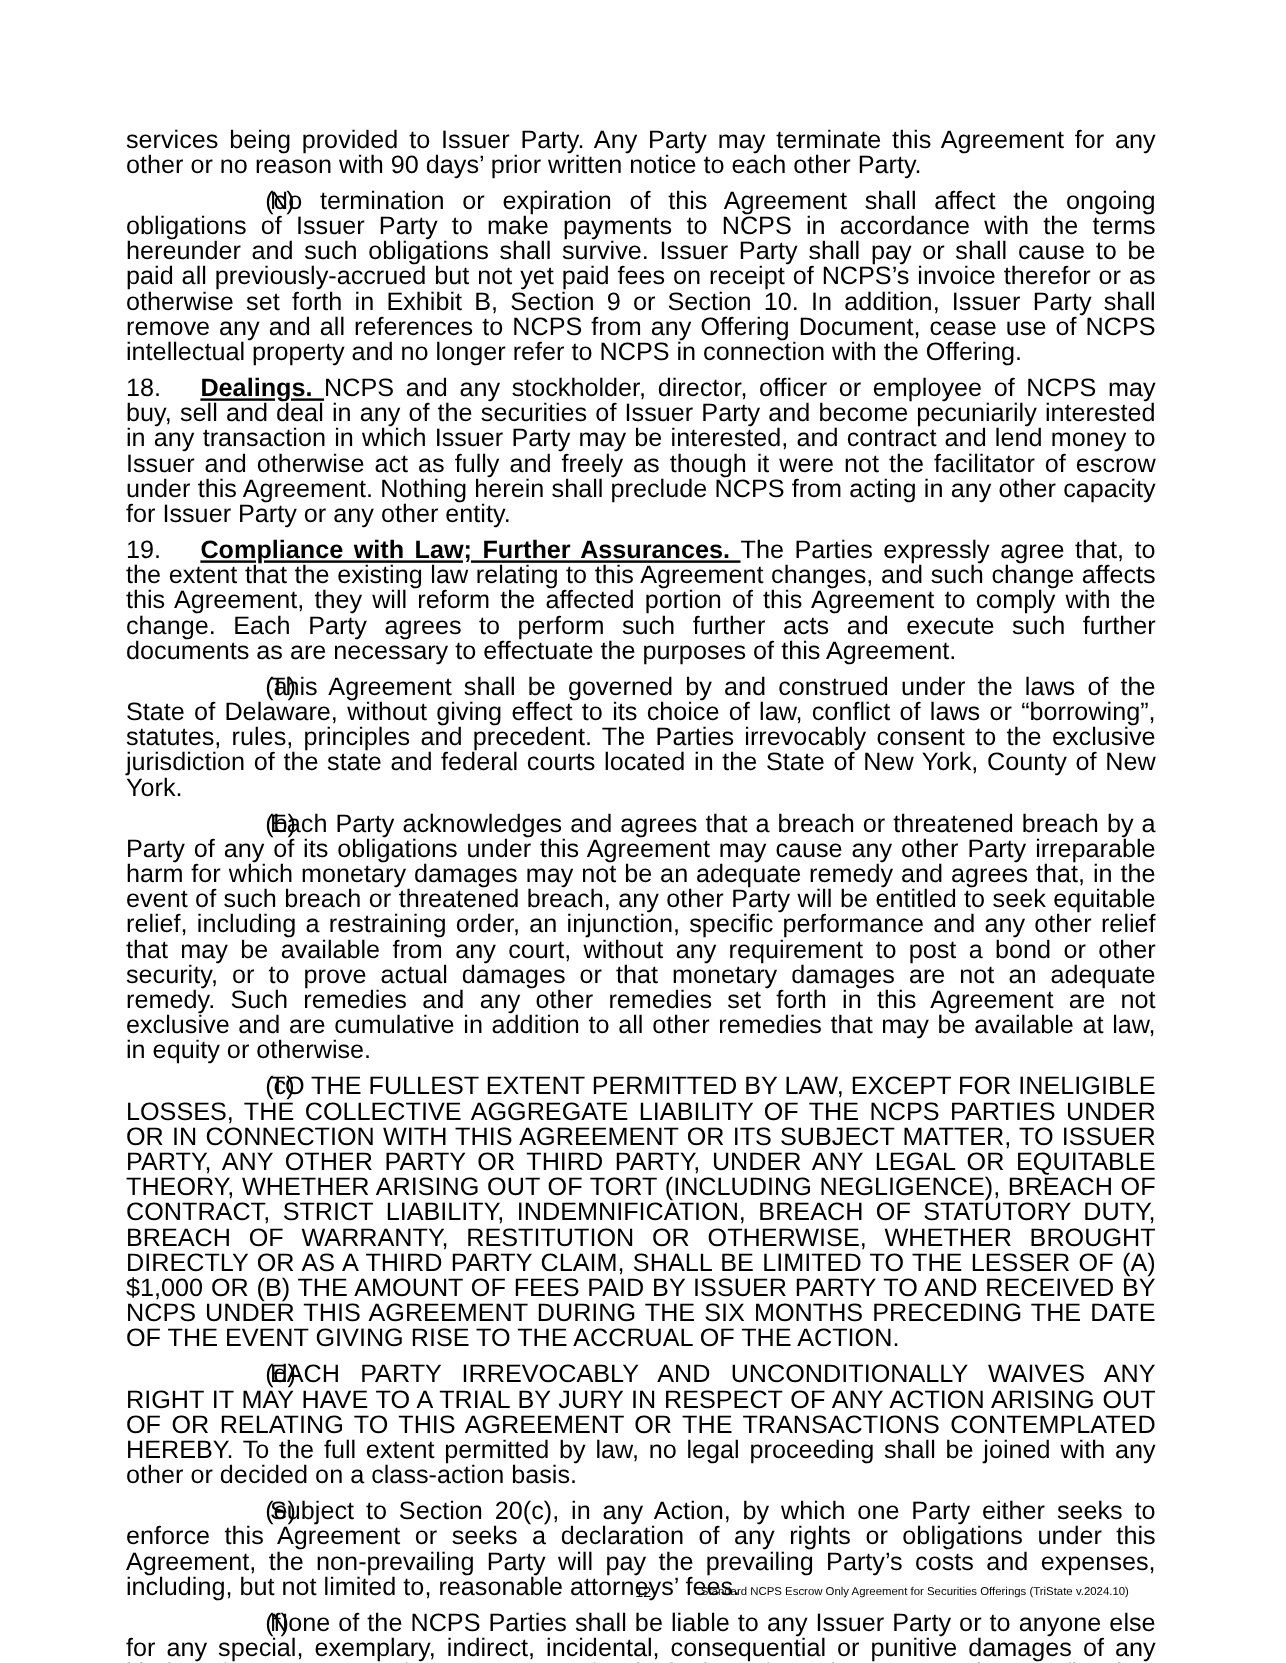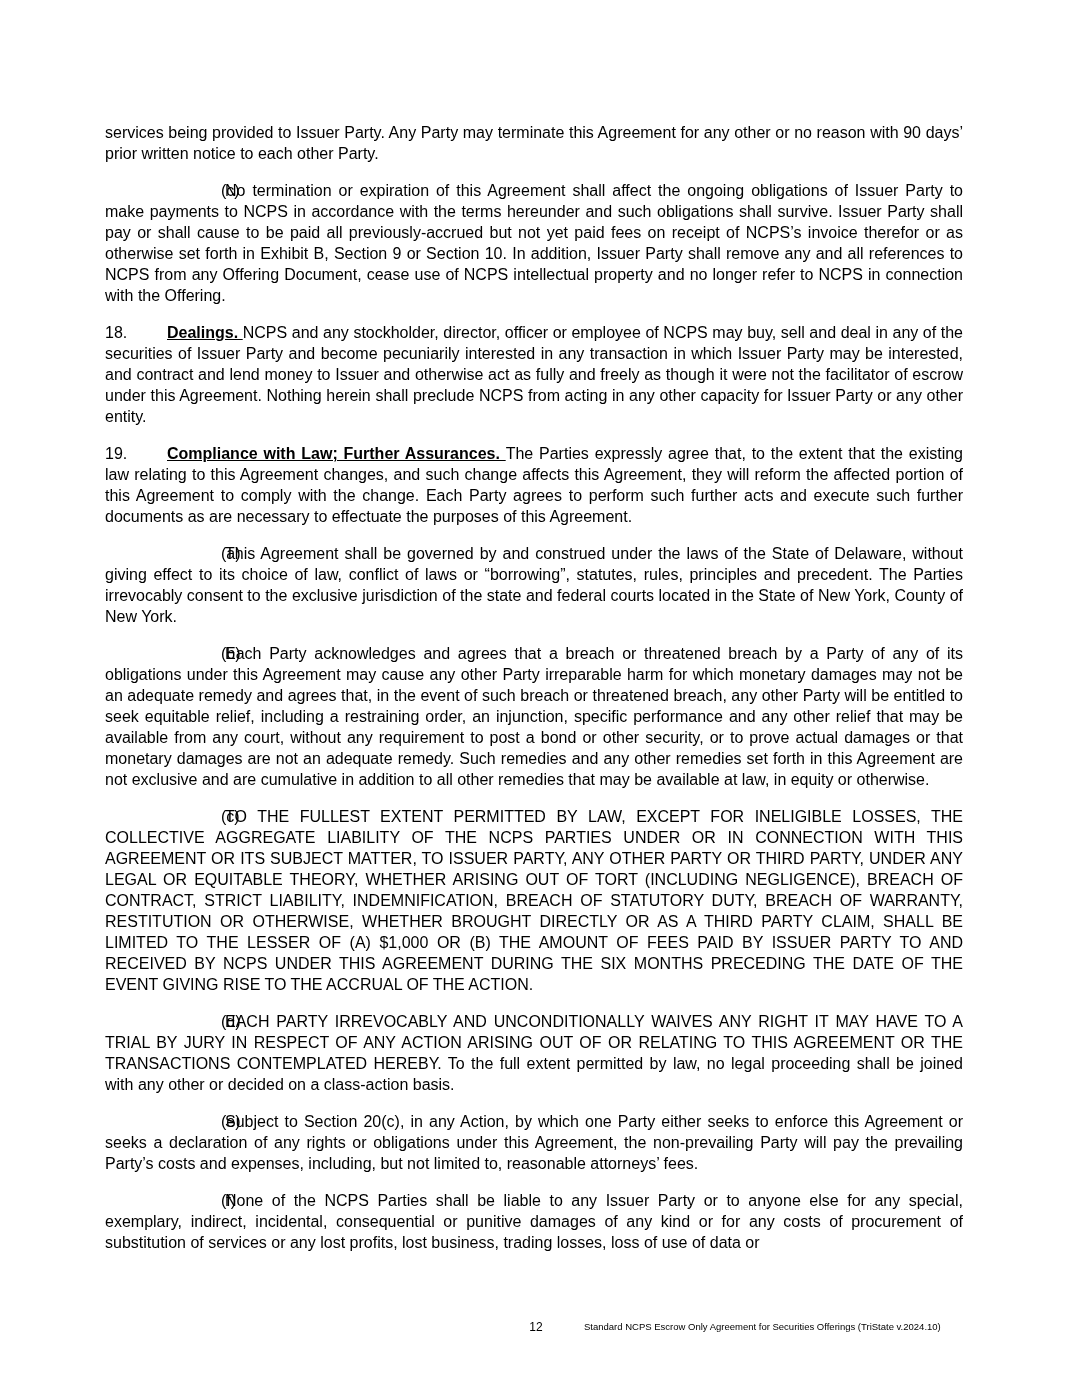--- a/index.html
+++ b/index.html
@@ -16,22 +16,22 @@
     color: #000000;
     overflow: hidden;
   }
   .content {
     position: absolute;
     left: 105px;
     right: 109px;
     top: 106px;
   }
   .para {
-    margin: 16px 0 9px 0;
-    font-size: 16px;
+    margin: 0 0 9px 0;
+    font-size: 21px;
     line-height: 21px;
     text-align: justify;
     text-justify: inter-word;
   }
   .para .lbl {
     display: inline-block;
     width: 62px;
   }
   .para.sub {
     text-indent: 58px;

